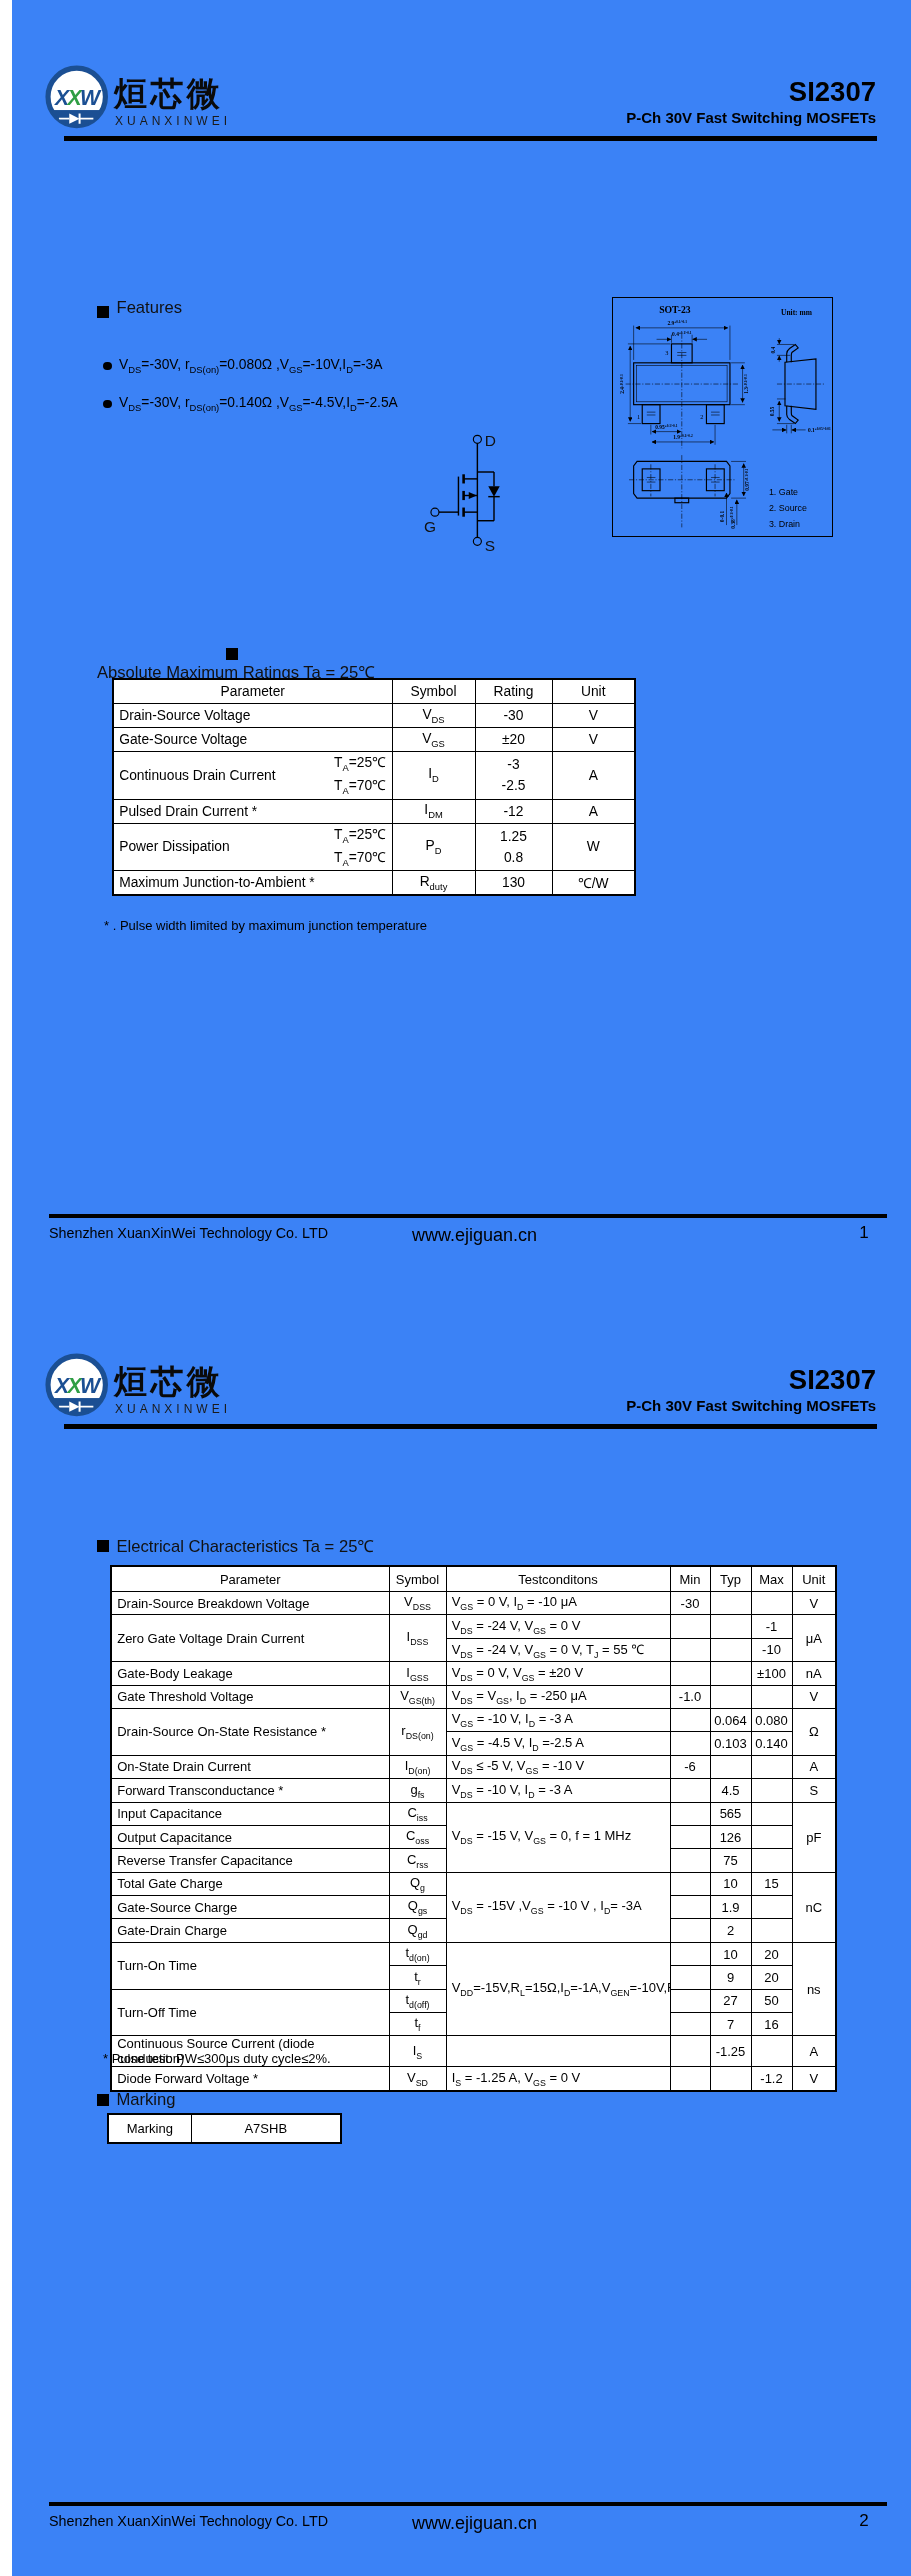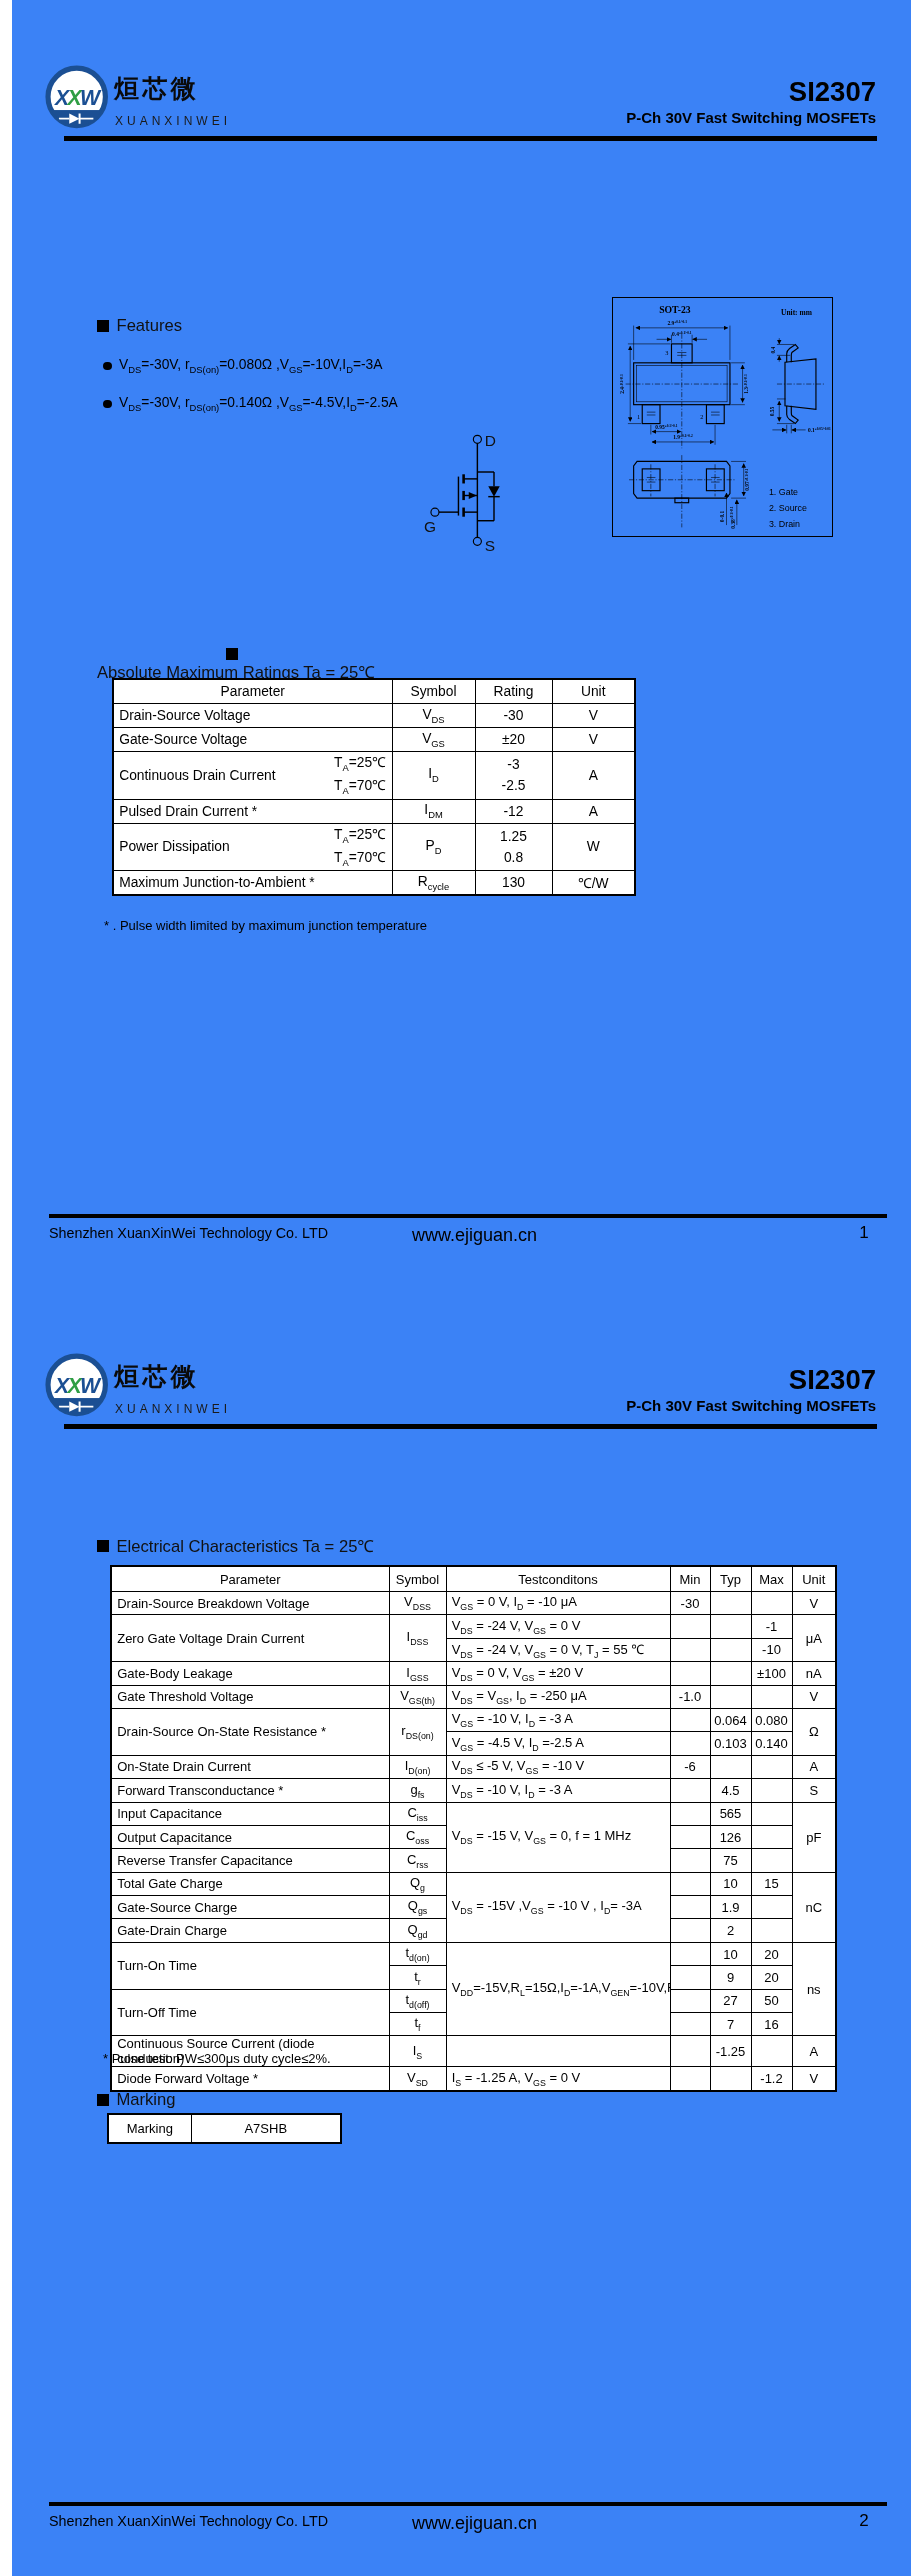--- a/index.html
+++ b/index.html
@@ -1,20 +1,20 @@
 <!DOCTYPE html>
 <html style="font-size:9.2px"><head>
 <meta charset="utf-8">
 <style>
   html,body{margin:0;padding:0;background:#ffffff;}
   body{width:912px;height:2576px;position:relative;font-family:"Liberation Sans",sans-serif;color:#000;}
   .page{position:absolute;left:0;width:912px;height:1288px;background:#3b82f6;overflow:hidden;margin-left:12px;}
   .abs{position:absolute;}
   
-  .logo-cn{position:absolute;left:70px;top:8px;font-size:25px;font-weight:700;letter-spacing:3.4px;color:#0a0a0a;white-space:nowrap;}
+  .logo-cn{position:absolute;left:70px;top:8px;font-size:33px;font-weight:700;letter-spacing:3.4px;color:#0a0a0a;white-space:nowrap;}
   .logo-en{position:absolute;left:71px;top:50px;font-size:12px;font-weight:500;letter-spacing:4px;color:#1a1a1a;white-space:nowrap;}
   .title-block{position:absolute;right:48px;top:78px;text-align:right;}
   .part-no{font-size:27.5px;font-weight:700;line-height:1.05;}
   .part-sub{font-size:15px;font-weight:700;margin-top:1.7px;}
   .hrule{position:absolute;left:52px;top:136px;width:813px;height:4.6px;background:#000;}
   
   .sec-head{position:absolute;display:flex;align-items:center;font-size:16.6px;color:#111;white-space:nowrap;}
   .sq{width:12px;height:12px;background:#000;margin-right:7.5px;flex:0 0 auto;}
   
   .feat-item{position:absolute;display:flex;align-items:center;font-size:13.8px;white-space:nowrap;}
@@ -69,21 +69,21 @@
     </svg>
     <div class="logo-cn">烜芯微</div>
     <div class="logo-en">XUANXINWEI</div>
   </div>
   <div class="title-block">
     <div class="part-no">SI2307</div>
     <div class="part-sub">P-Ch 30V Fast Switching MOSFETs</div>
   </div>
   <div class="hrule"></div>
 
-  <div class="sec-head" style="left:85px;top:316px;">
+  <div class="sec-head" style="left:85px;top:298px;align-items:flex-end;">
     <span class="sq"></span>
     <span>Features</span>
   </div>
   <div class="feat-item" style="left:91px;top:357px;">
     <span class="dot"></span>
     <span>V<sub>DS</sub>=-30V, r<sub>DS(on)</sub>=0.080Ω ,V<sub>GS</sub>=-10V,I<sub>D</sub>=-3A</span>
   </div>
   <div class="feat-item" style="left:91px;top:395px;">
     <span class="dot"></span>
     <span>V<sub>DS</sub>=-30V, r<sub>DS(on)</sub>=0.140Ω ,V<sub>GS</sub>=-4.5V,I<sub>D</sub>=-2.5A</span>
@@ -305,21 +305,21 @@
         </div>
       </td>
       <td>P<sub>D</sub></td>
       <td>
         <span class="stackc"><span>1.25</span><span>0.8</span></span>
       </td>
       <td>W</td>
     </tr>
     <tr>
       <td class="pl">Maximum Junction-to-Ambient *</td>
-      <td>R<sub>cycle</sub></td>
+      <td>R<sub>duty</sub></td>
       <td>130</td>
       <td>℃/W</td>
     </tr>
   </tbody>
     </table>
 
   <div class="footnote" style="left:92px;top:918px;">* . Pulse width limited by maximum junction temperature</div>
 
   <div class="frule"></div>
   <div class="f-co">Shenzhen XuanXinWei Technology Co. LTD</div>

